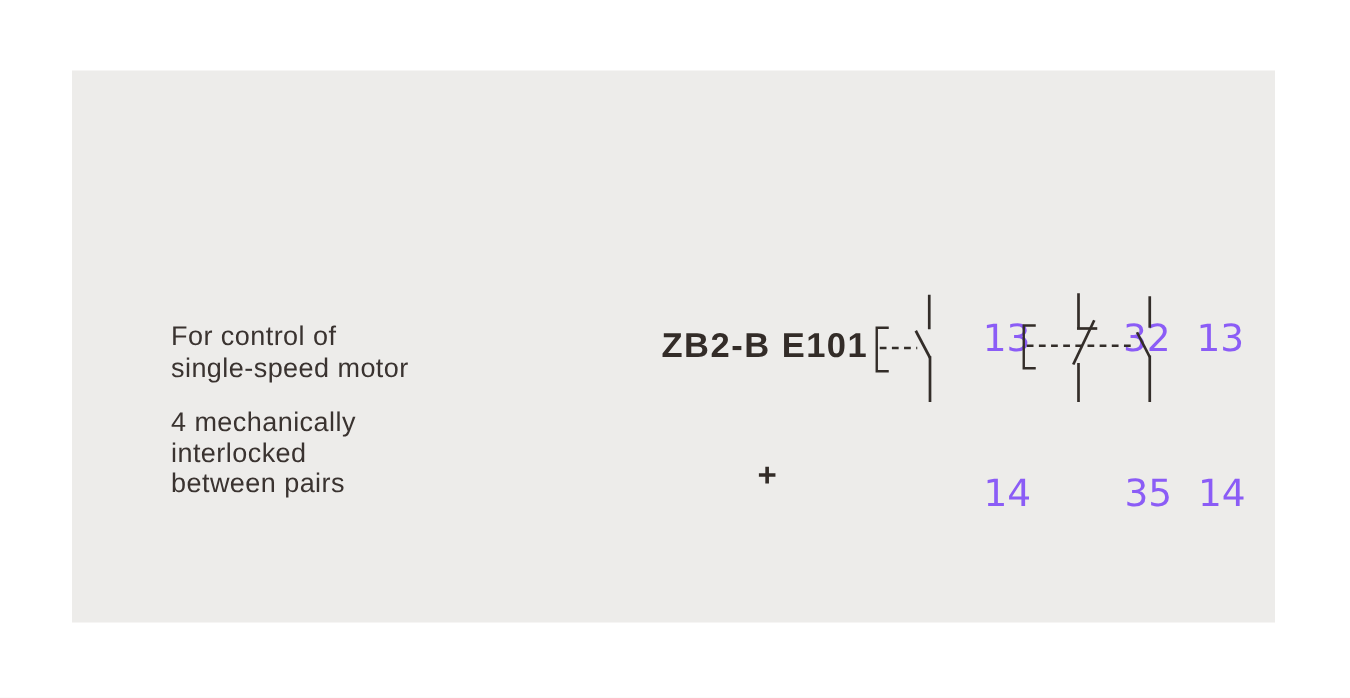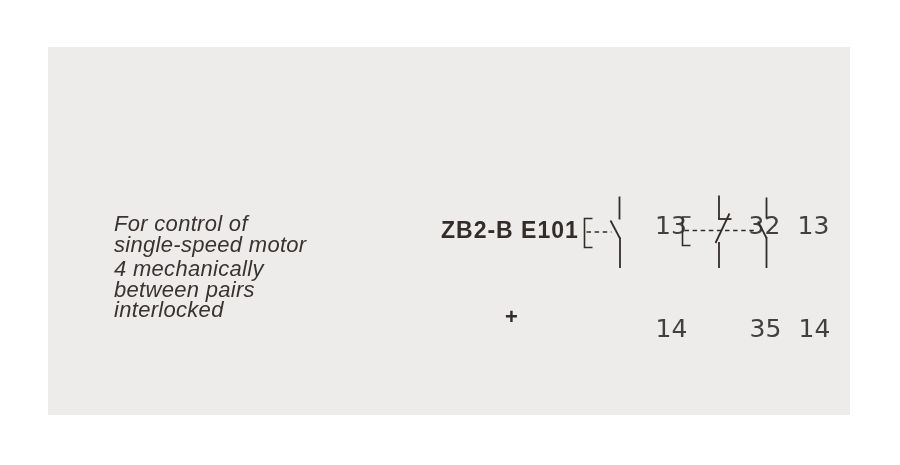--- a/index.html
+++ b/index.html
@@ -22,27 +22,26 @@
     width: 802px;
     height: 368px;
     background: #edecea;
   }
   
   .desc {
     position: absolute;
     left: 66px;
     top: 167px;
     color: #3a3330;
-    font-size: 22px;
+    font-size: 18px;
     line-height: 20.5px;
     letter-spacing: 0.3px;
-    font-style: italic;
   }
   .desc .para { margin: 0; }
-  .desc .para + .para { margin-top: 4px; }
+  .desc .para + .para { margin-top: 16px; }
   .desc .ln { display: block; }
 
   
   .prod-label {
     position: absolute;
     color: #332c28;
     font-size: 23px;
     font-weight: bold;
     letter-spacing: 1px;
     line-height: 1;
@@ -50,21 +49,21 @@
   }
   .lbl-top    { left: 393px; top: 172px; }
   .lbl-combo1 { left: 398px; top: 235px; }
   .lbl-plus   { left: 464px; top: 259px; transform: translateX(-50%); font-size: 22px; }
   .lbl-combo2 { left: 398px; top: 286px; }
 
   
   .term {
     position: absolute;
     transform: translateX(-50%);
-    color: #404040;
+    color: #8b5cf6;
     font-family: "DejaVu Sans", sans-serif;
     font-size: 25px;
     line-height: 26px;
     white-space: nowrap;
   }
 
   .diagram-svg {
     position: absolute;
     left: 0;
     top: 0;
@@ -89,22 +88,22 @@
 <div class="page">
   <div class="card">
 
     <div class="desc">
       <p class="para">
         <span class="ln">For control of</span>
         <span class="ln">single-speed motor</span>
       </p>
       <p class="para">
         <span class="ln">4 mechanically</span>
+        <span class="ln">interlocked</span>
         <span class="ln">between pairs</span>
-        <span class="ln">interlocked</span>
       </p>
     </div>
 
     <div class="prod-label lbl-top">ZB2-B E101</div>
     <div class="prod-label lbl-plus">+</div>
 
     <div class="term" style="left:623px; top:166px;">13</div>
     <div class="term" style="left:623.5px; top:269px;">14</div>
 
     <div class="term" style="left:716.5px; top:166px;">32</div>

